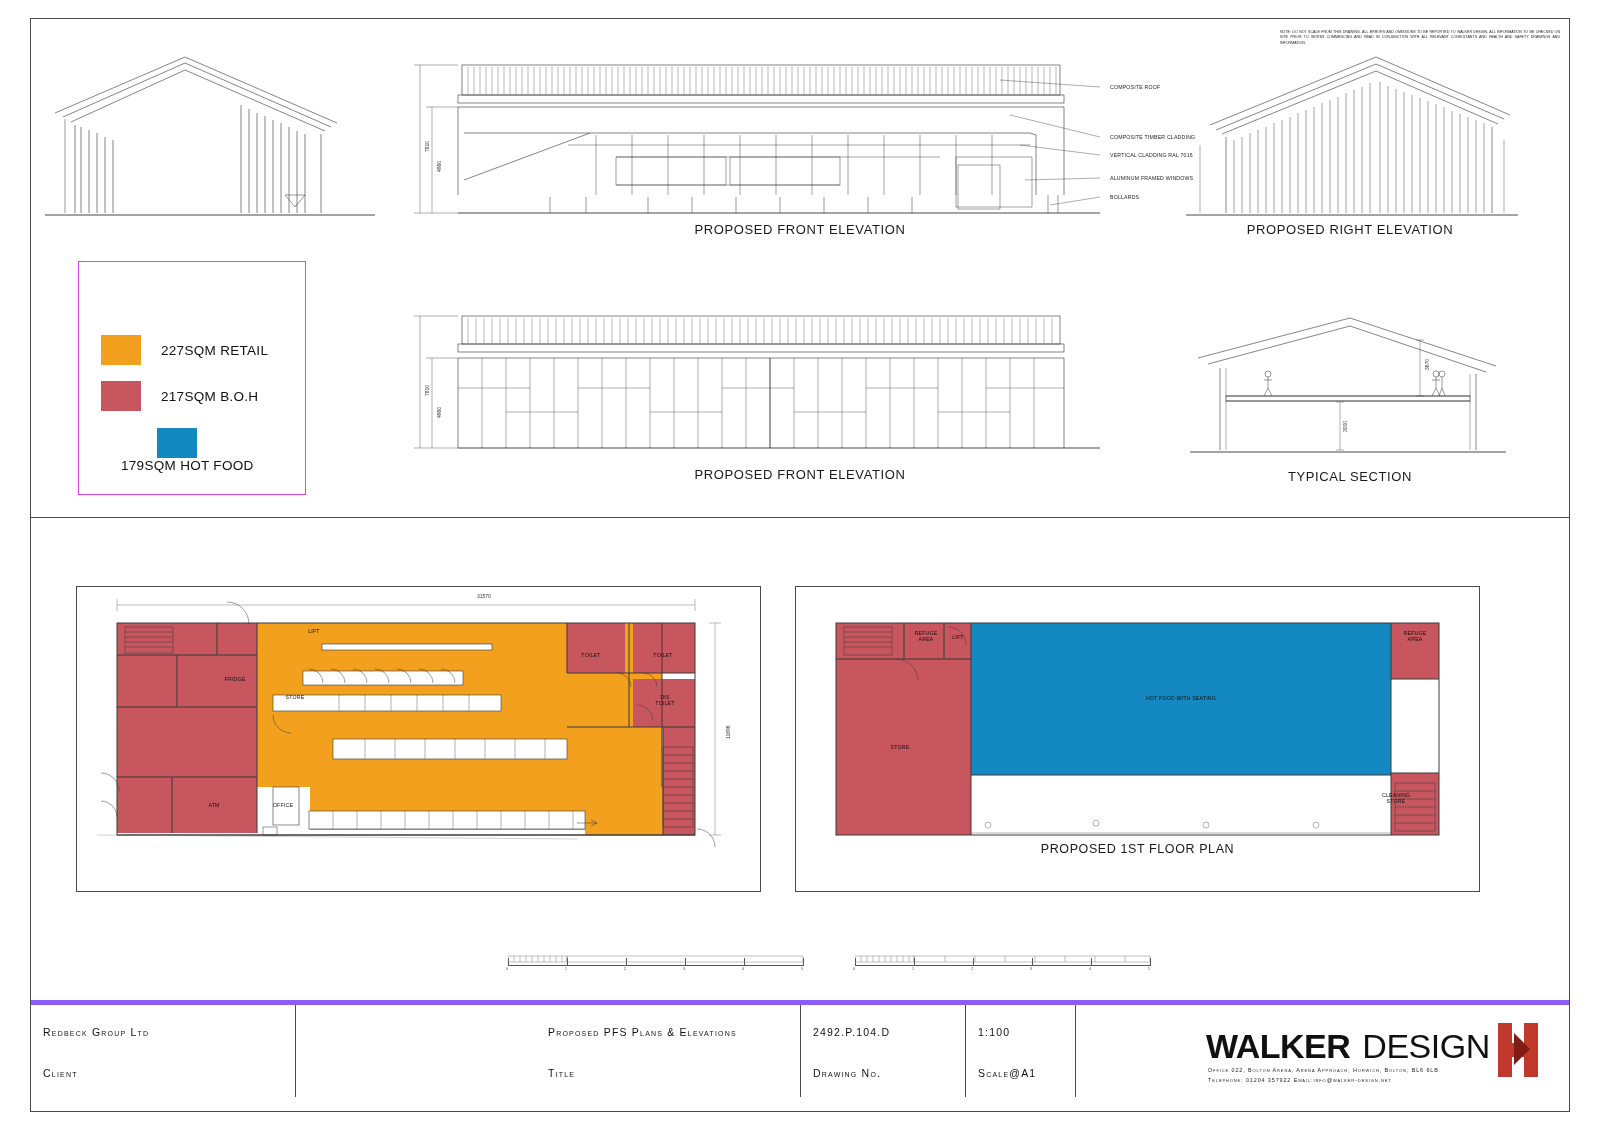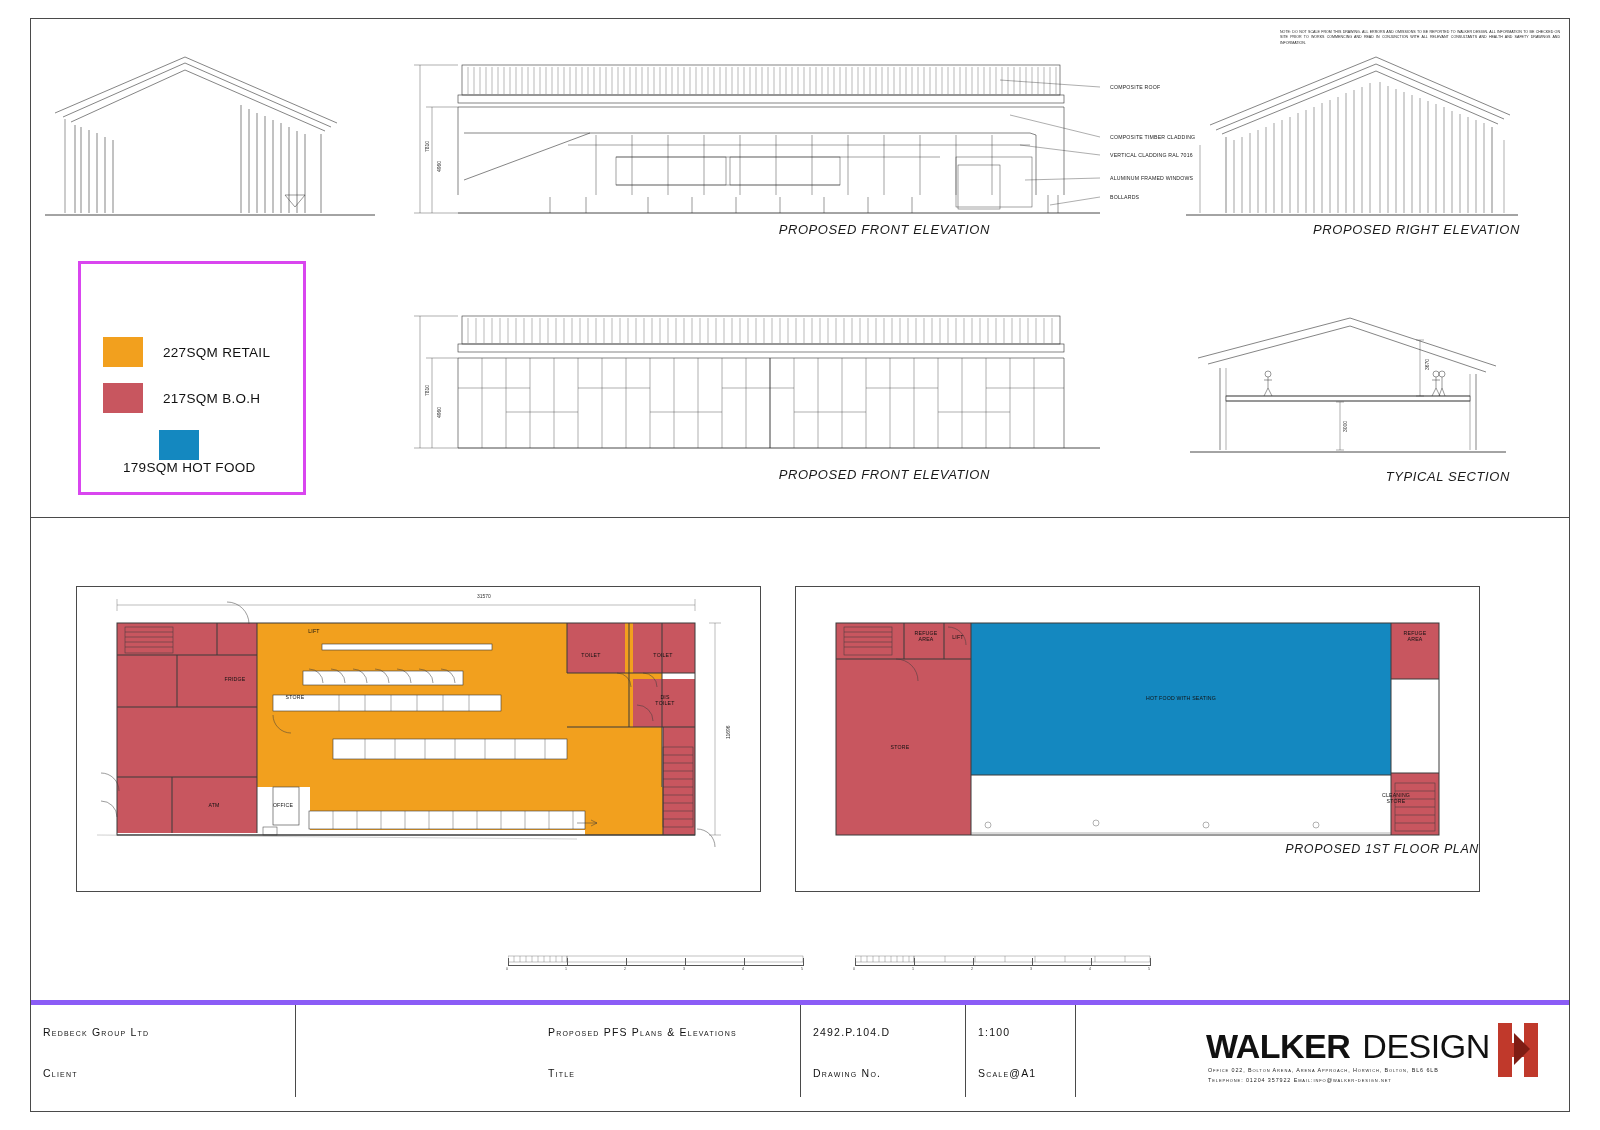--- a/index.html
+++ b/index.html
@@ -27,42 +27,41 @@
   .hline {
     position: absolute;
     background: #4a4a4a;
     height: 1px;
   }
   .caption {
     position: absolute;
     font-size: 13px;
     letter-spacing: 0.6px;
     color: #1a1a1a;
-    text-align: right;
+    text-align: center;
     font-family: "Liberation Sans", sans-serif;
-    font-style: italic;
   }
   .note-block {
     position: absolute;
     right: 40px;
     top: 30px;
     width: 280px;
     font-size: 3.6px;
     line-height: 1.5;
     color: #222;
     text-align: justify;
   }
   
   .legend {
     position: absolute;
     left: 78px;
     top: 261px;
     width: 228px;
     height: 234px;
-    border: 3px solid #d946ef;
+    border: 1px solid #d946ef;
     background: #fff;
     box-sizing: border-box;
   }
   .legend-row {
     position: absolute;
     left: 22px;
     display: flex;
     align-items: center;
   }
   .swatch {

